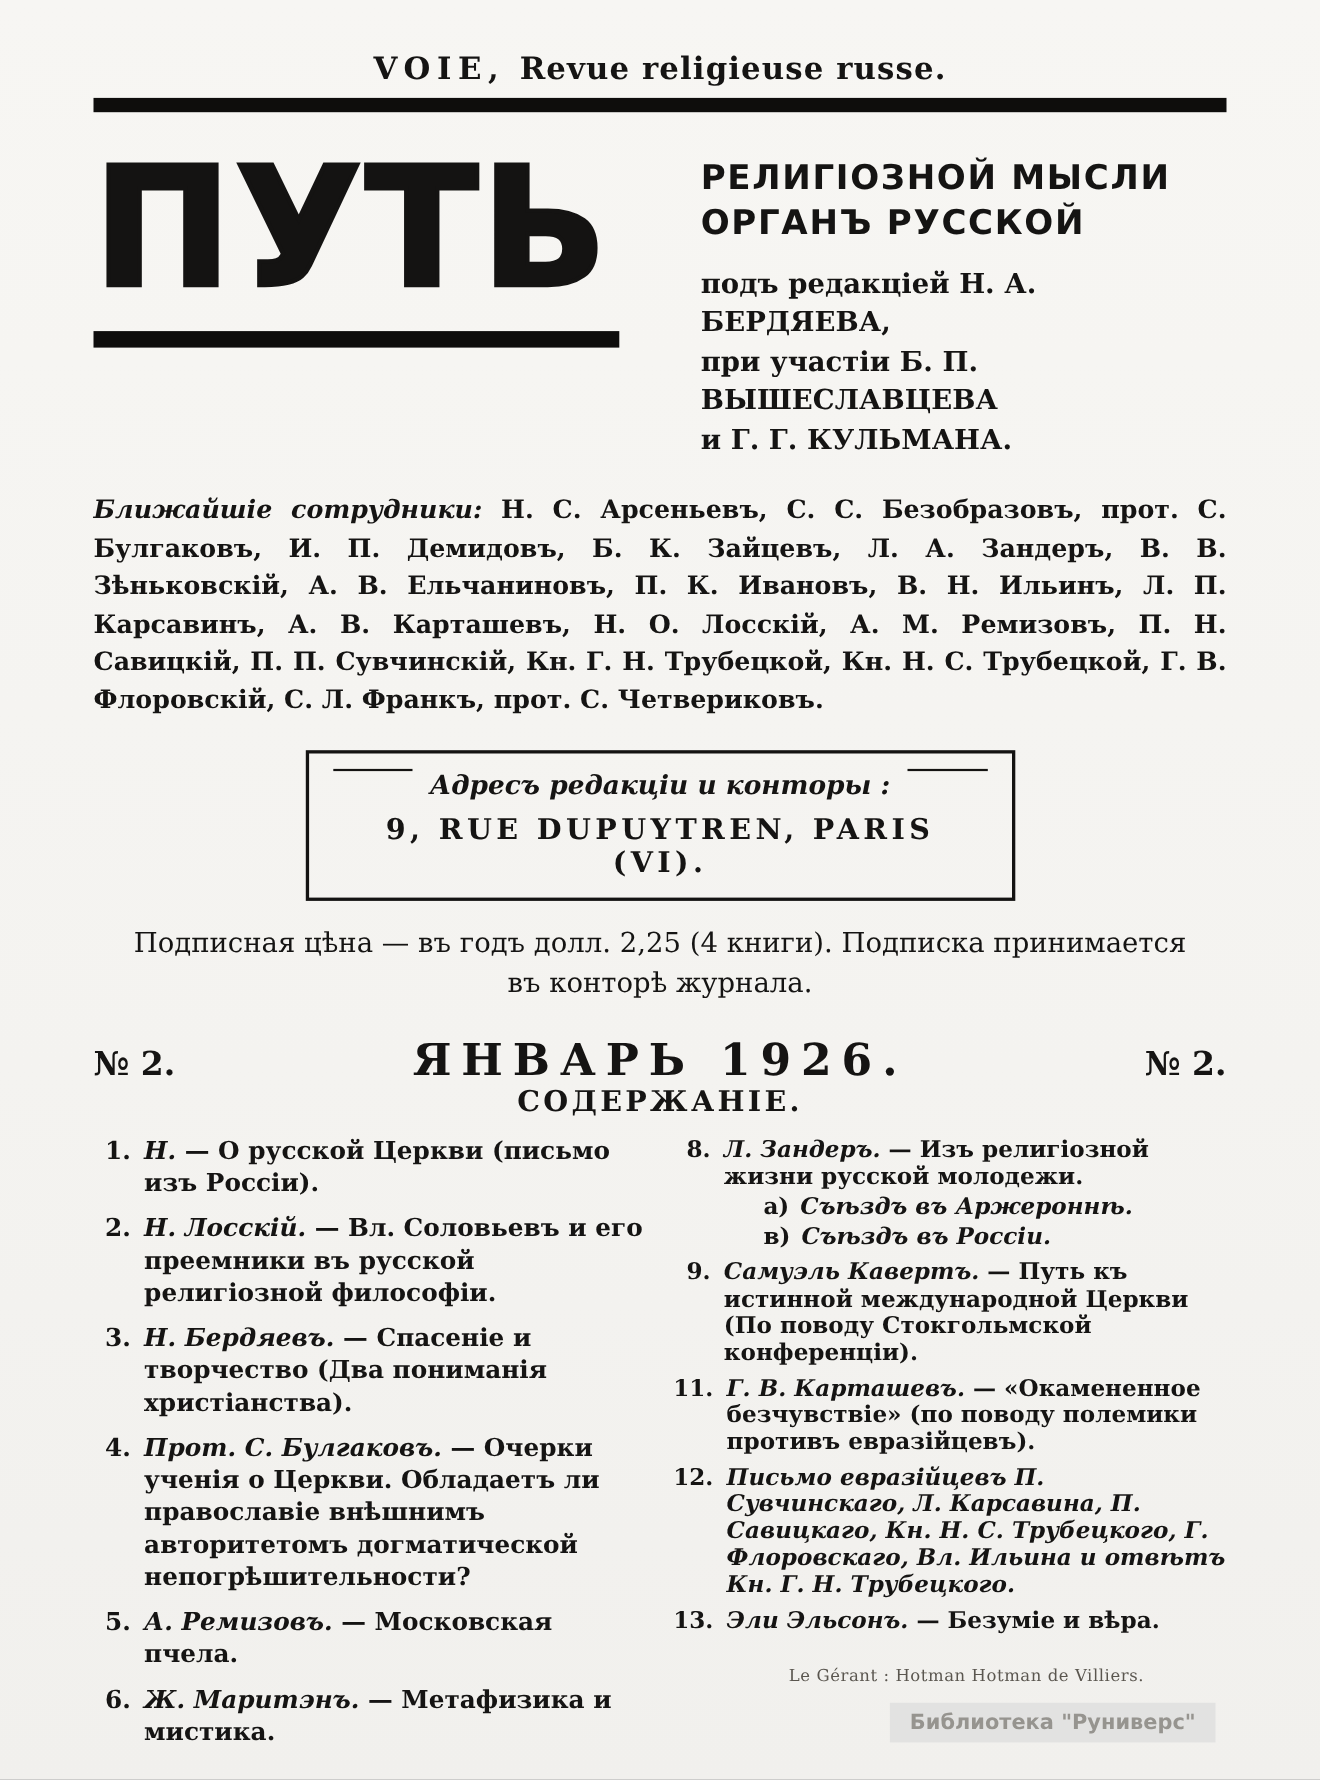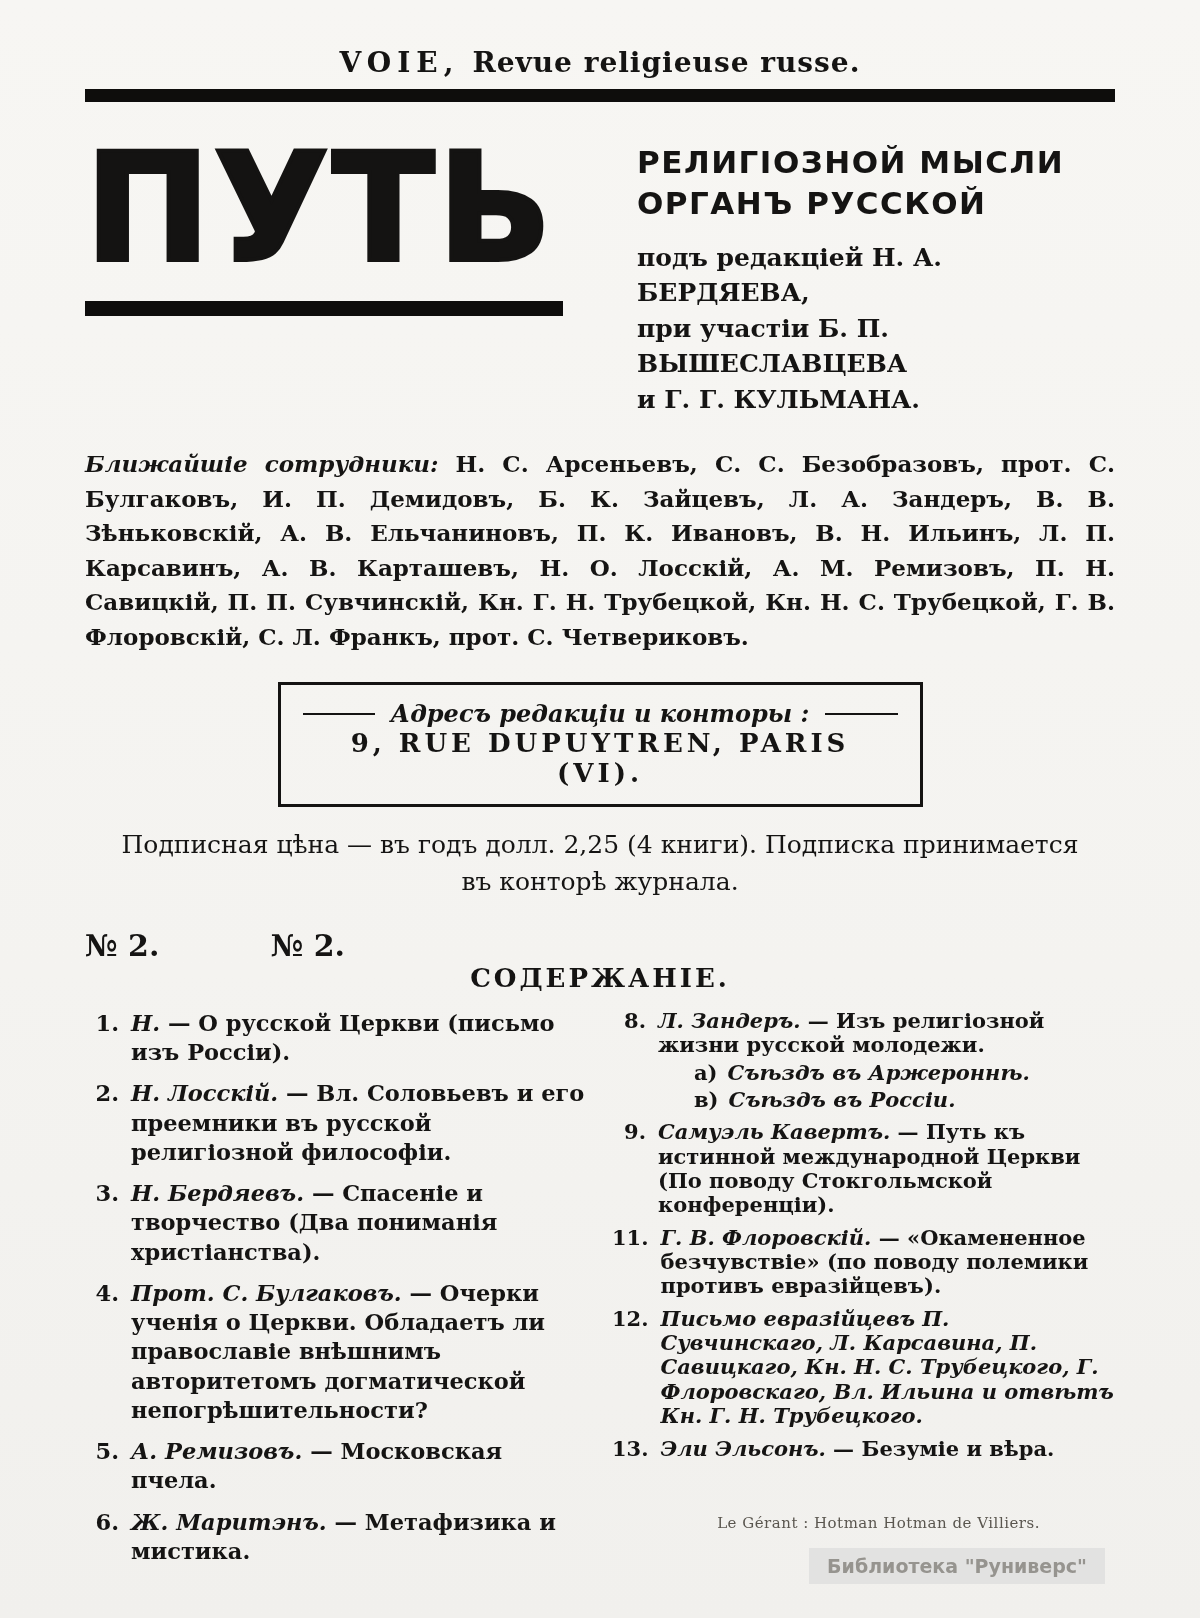--- a/index.html
+++ b/index.html
@@ -42,26 +42,26 @@
     text-align: justify; font-weight: 700;
   }
   .contrib-label { font-style: italic; margin-top: 11px; }
 
   
   .addr-box {
     width: 645px; margin: 28px auto 0 auto;
     border: 3px solid #141312; padding: 14px 22px 16px 22px;
     text-align: center;
   }
-  .addr-label-row { display: flex; align-items: center; gap: 16px; }
+  .addr-label-row { display: flex; gap: 16px; }
   .addr-label-row::before, .addr-label-row::after {
     content: ""; flex: 1; height: 2px; background: #141312;
   }
   .addr-label { font-style: italic; font-weight: 700; font-size: 24px; white-space: nowrap; }
-  .addr-line { font-weight: 700; font-size: 26px; letter-spacing: 4px; }
+  .addr-line { margin-top: 12px; font-weight: 700; font-size: 26px; letter-spacing: 4px; }
 
   
   .price { margin-top: 28px; text-align: center; font-style: italic; font-weight: 700; font-size: 25px; }
   .subscription { margin-top: 20px; text-align: center; font-size: 25px; line-height: 1.45; }
 
   
   .issue-row { display: flex; align-items: baseline; margin-top: 28px; }
   .issue-no { font-weight: 700; font-size: 30px; width: 130px; flex: none; }
   .issue-no.right { text-align: right; }
   .issue-center { flex: 1; text-align: center; font-weight: 700; font-size: 40px; letter-spacing: 9px; }
@@ -130,20 +130,21 @@
   </div>
 
 
   <div class="subscription">
     <div>Подписная цѣна — въ годъ долл. 2,25 (4 книги). Подписка принимается</div>
     <div>въ конторѣ журнала.</div>
   </div>
 
   <div class="issue-row">
     <div class="issue-no">№ 2.</div>
+    <div class="issue-center">ЯНВАРЬ 1926.</div>
     <div class="issue-no right">№ 2.</div>
   </div>
 
   <div class="toc-heading">СОДЕРЖАНІЕ.</div>
 
   <div class="toc-cols">
     <div class="toc-col toc-col-left" id="toc-left">
         <div class="toc-item">
           <span class="toc-num">1.</span>
           <div class="toc-body"><span class="toc-author">Н.</span> — О русской Церкви (письмо изъ Россіи).</div>
@@ -179,21 +180,21 @@
               <span class="toc-sub-label">в)</span>
               <span><span class="toc-author">Съѣздъ въ Россіи.</span></span>
             </div></div>
         </div>
         <div class="toc-item">
           <span class="toc-num">9.</span>
           <div class="toc-body"><span class="toc-author">Самуэль Кавертъ.</span> — Путь къ истинной международной Церкви (По поводу Стокгольмской конференціи).</div>
         </div>
         <div class="toc-item">
           <span class="toc-num">11.</span>
-          <div class="toc-body"><span class="toc-author">Г. В. Флоровскій.</span> — «Окамененное безчувствіе» (по поводу полемики противъ евразійцевъ).</div>
+          <div class="toc-body"><span class="toc-author">Г. В. Карташевъ.</span> — «Окамененное безчувствіе» (по поводу полемики противъ евразійцевъ).</div>
         </div>
         <div class="toc-item">
           <span class="toc-num">12.</span>
           <div class="toc-body"><span class="toc-author">Письмо евразійцевъ П. Сувчинскаго, Л. Карсавина, П. Савицкаго, Кн. Н. С. Трубецкого, Г. Флоровскаго, Вл. Ильина и отвѣтъ Кн. Г. Н. Трубецкого.</span></div>
         </div>
         <div class="toc-item">
           <span class="toc-num">13.</span>
           <div class="toc-body"><span class="toc-author">Эли Эльсонъ.</span> — Безуміе и вѣра.</div>
         </div>
       </div>

